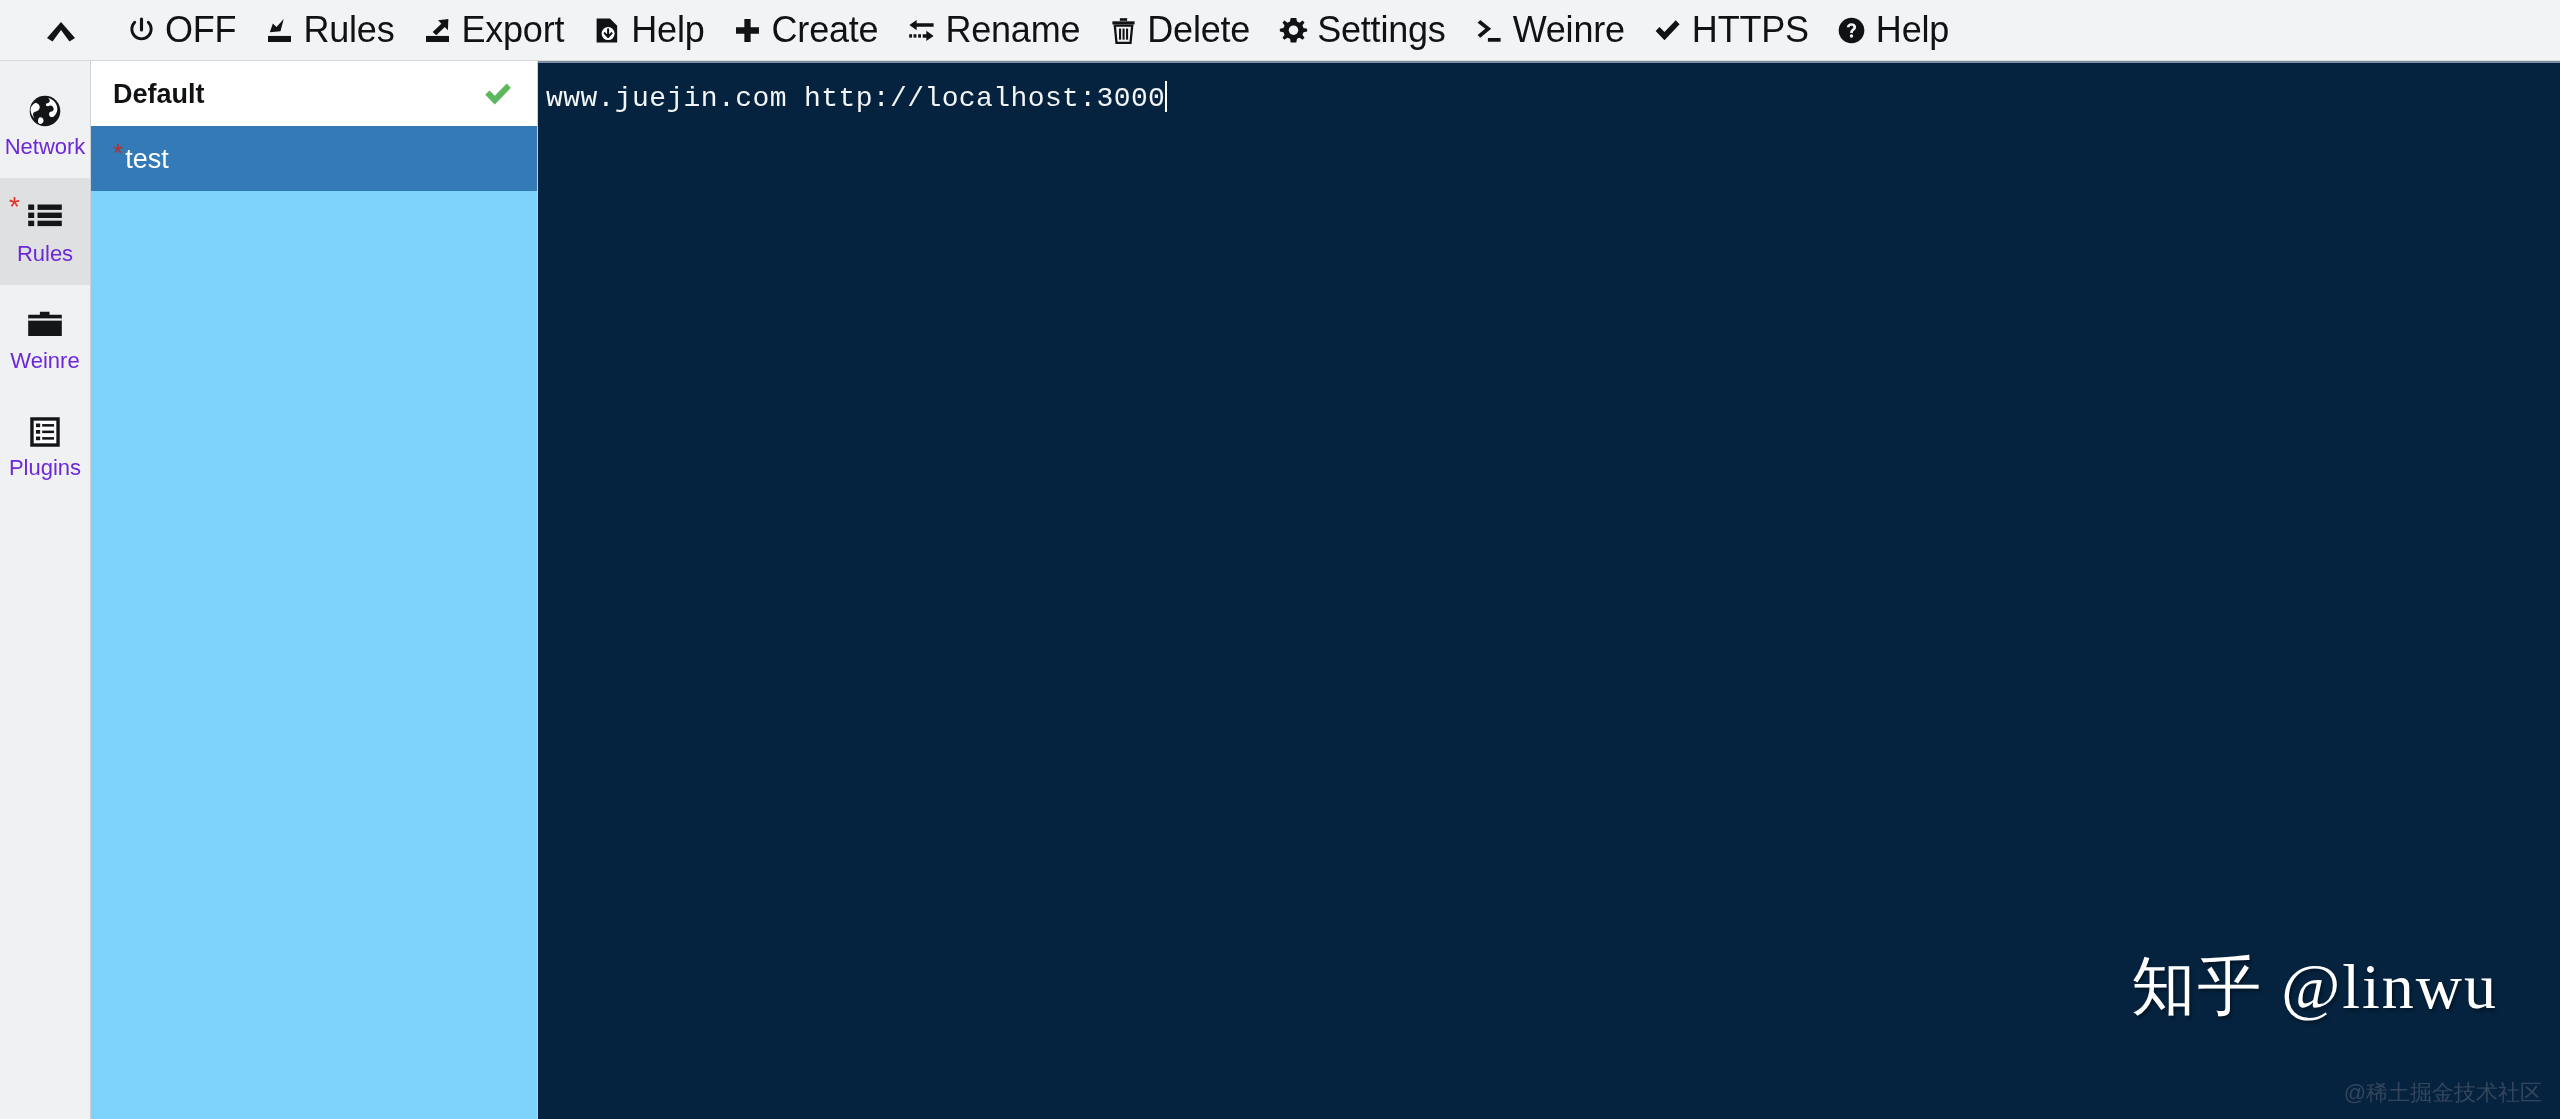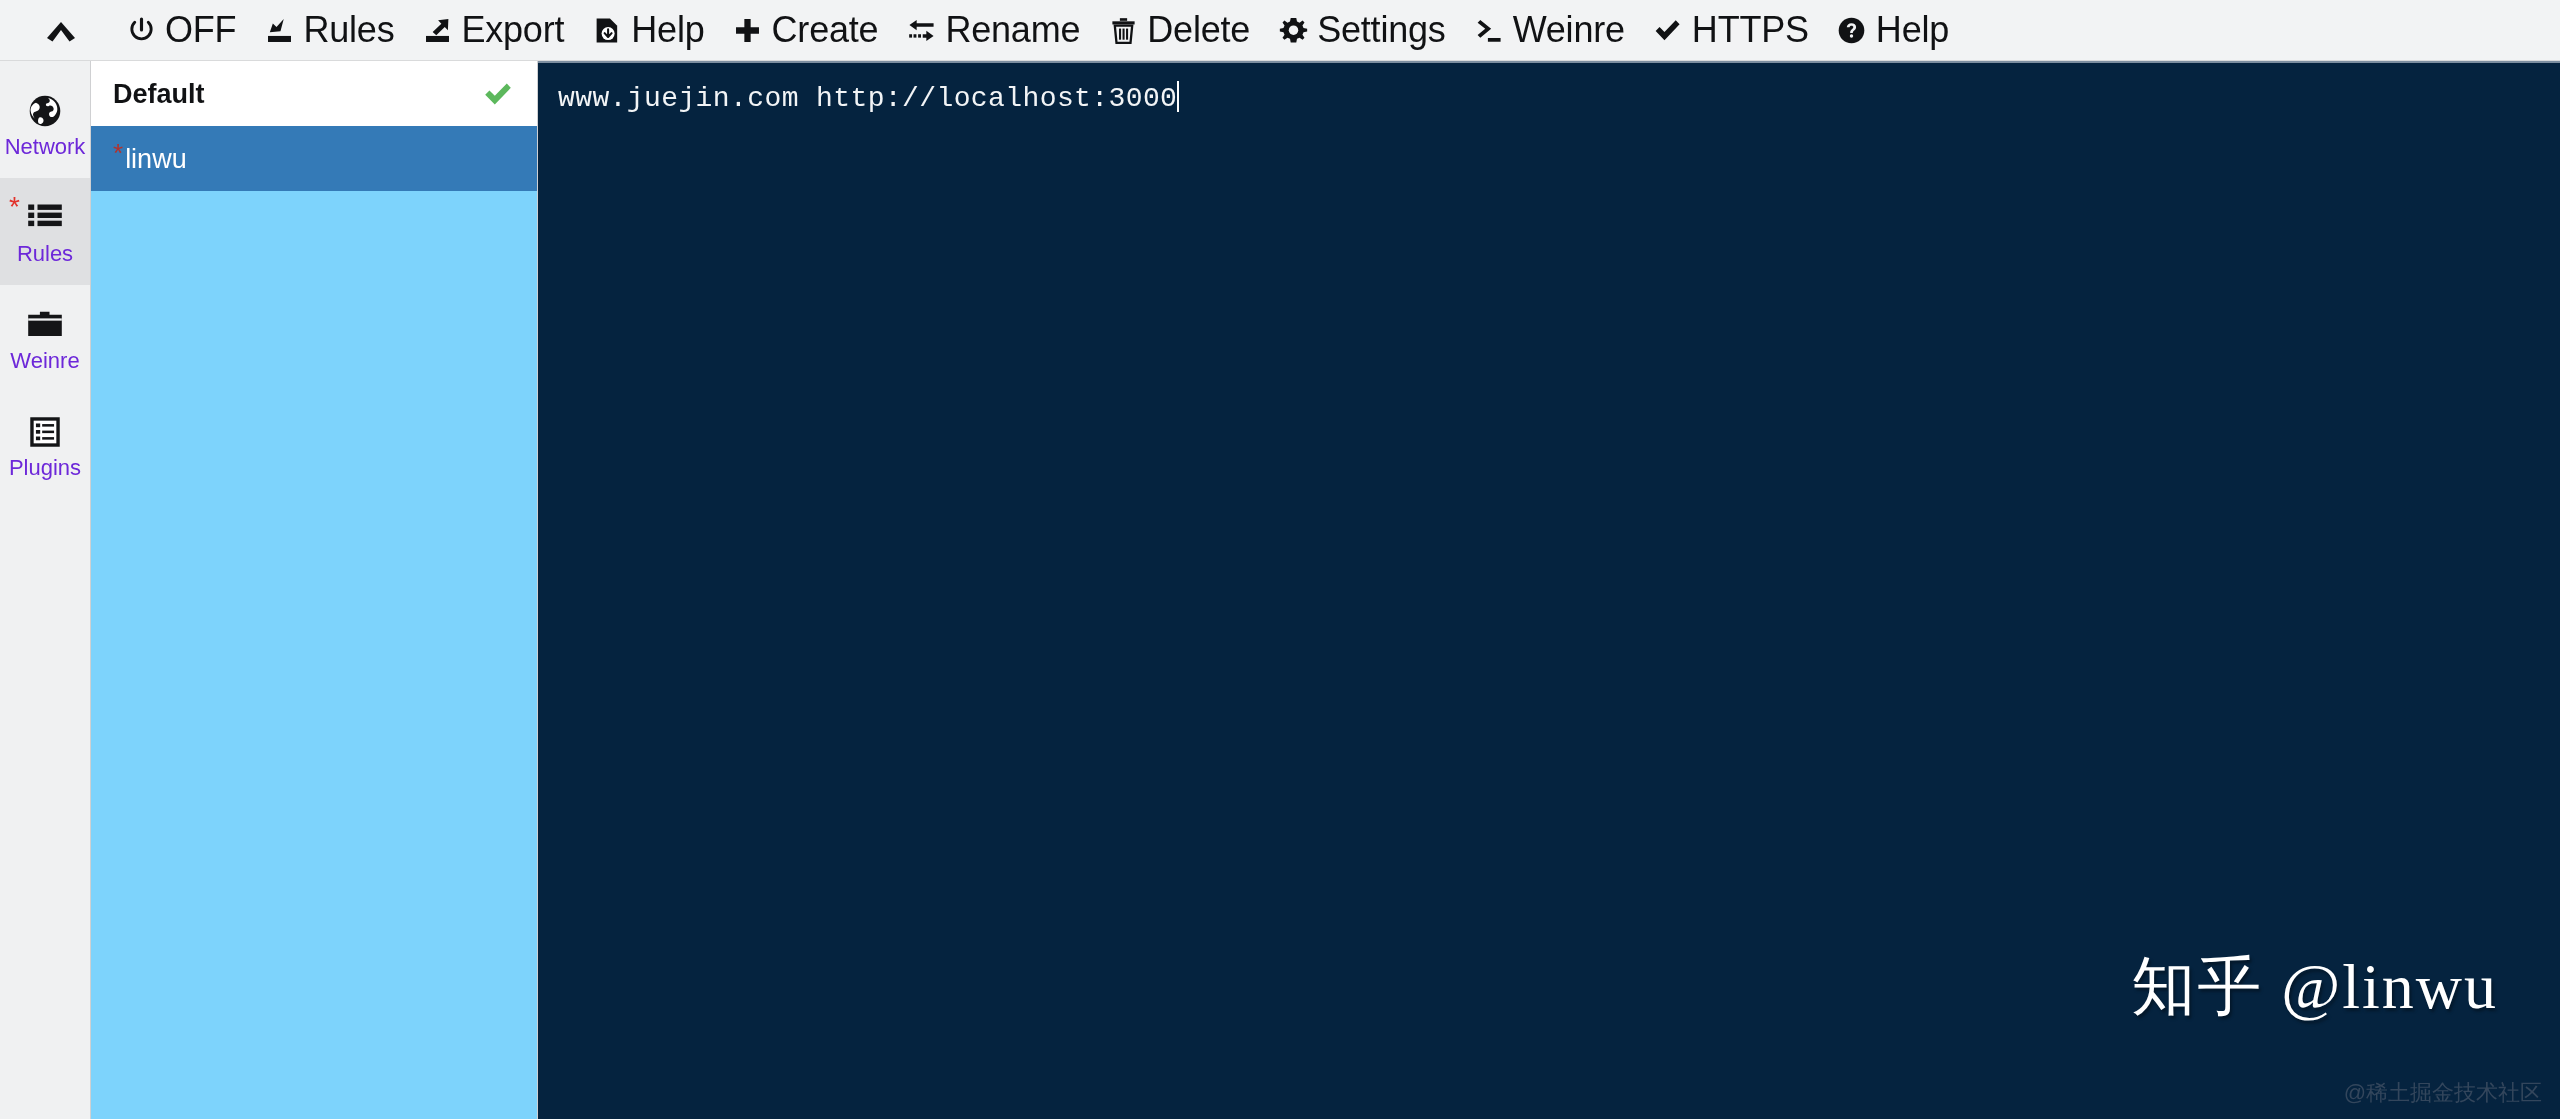--- a/index.html
+++ b/index.html
@@ -203,21 +203,21 @@
   .editor {
     position: relative;
     flex: 1;
     background: #05233f;
     overflow: hidden;
     border-top: 2px solid #7d8ea0;
   }
   .editor-inner {
     position: absolute;
     left: 0; top: 0; right: 0; bottom: 0;
-    padding: 16px 0 0 20px;
+    padding: 16px 0 0 8px;
     box-sizing: border-box;
   }
   .code-line {
     font-family: "Liberation Mono", "DejaVu Sans Mono", monospace;
     font-size: 28px;
     line-height: 40px;
     color: #f2f4f6;
     white-space: pre;
     letter-spacing: 0.4px;
     position: relative;
@@ -459,21 +459,21 @@
         <span class="row-name">Default</span>
         <span class="row-check">
           <svg width="32" height="32" viewBox="0 0 24 24">
             <path d="M2.4 12.6 L5.6 9.4 L9.6 13.4 L18.6 4.2 L21.6 7.4 L9.6 19.8 Z" fill="#5cb85c"></path>
           </svg>
         </span>
       </div>
 
       <div class="list-row selected">
         <span class="row-star">*</span>
-        <span class="row-name">linwu</span>
+        <span class="row-name">test</span>
       </div>
 
     </div>
 
     <div class="editor">
       <div class="editor-inner">
         <div class="code-line"><span>www.juejin.com http://localhost:3000</span><span class="caret"></span></div>
       </div>
 
       <div class="wm-main">知乎 @linwu</div>

